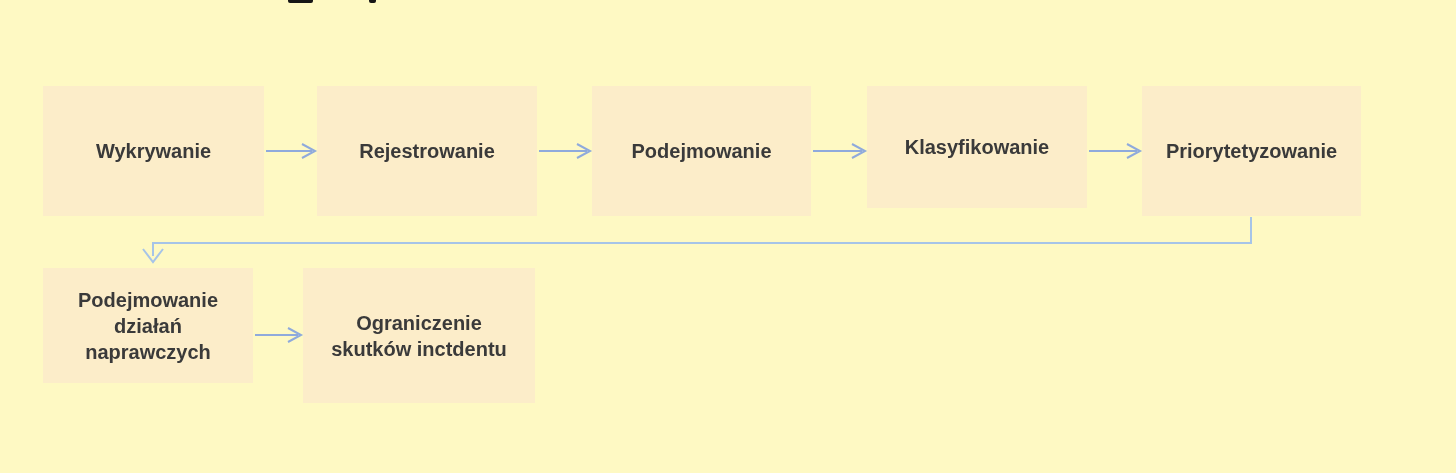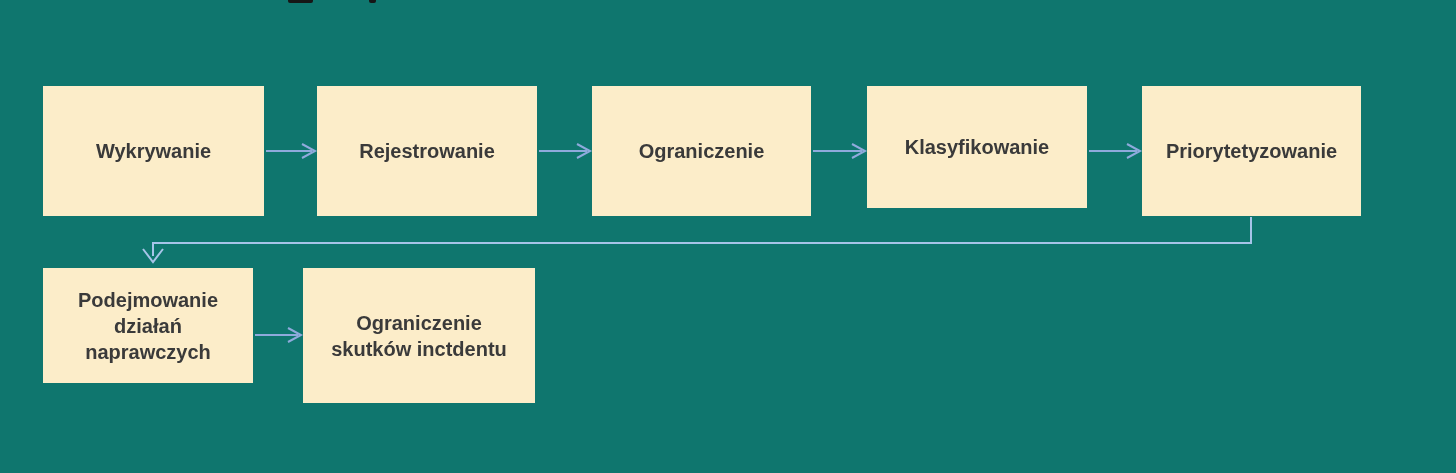--- a/index.html
+++ b/index.html
@@ -4,21 +4,21 @@
 <style>
   html, body {
     margin: 0;
     padding: 0;
     background: #ffffff;
   }
   .canvas {
     position: relative;
     width: 1456px;
     height: 473px;
-    background: #0f766e;
+    background: #fef9c3;
     overflow: hidden;
     font-family: "Liberation Sans", sans-serif;
   }
   
   .remnant {
     position: absolute;
     top: 0;
     height: 3px;
     background: #161616;
     border-radius: 0 0 2px 2px;
@@ -106,21 +106,21 @@
     </g>
   </svg>
 
   <div class="step step1">
     <span class="label">Wykrywanie</span>
   </div>
   <div class="step step2">
     <span class="label">Rejestrowanie</span>
   </div>
   <div class="step step3">
-    <span class="label">Ograniczenie</span>
+    <span class="label">Podejmowanie</span>
   </div>
   <div class="step step4">
     <span class="label">Klasyfikowanie</span>
   </div>
   <div class="step step5">
     <span class="label">Priorytetyzowanie</span>
   </div>
   <div class="step step6">
     <span class="label">Podejmowanie działań naprawczych</span>
   </div>

